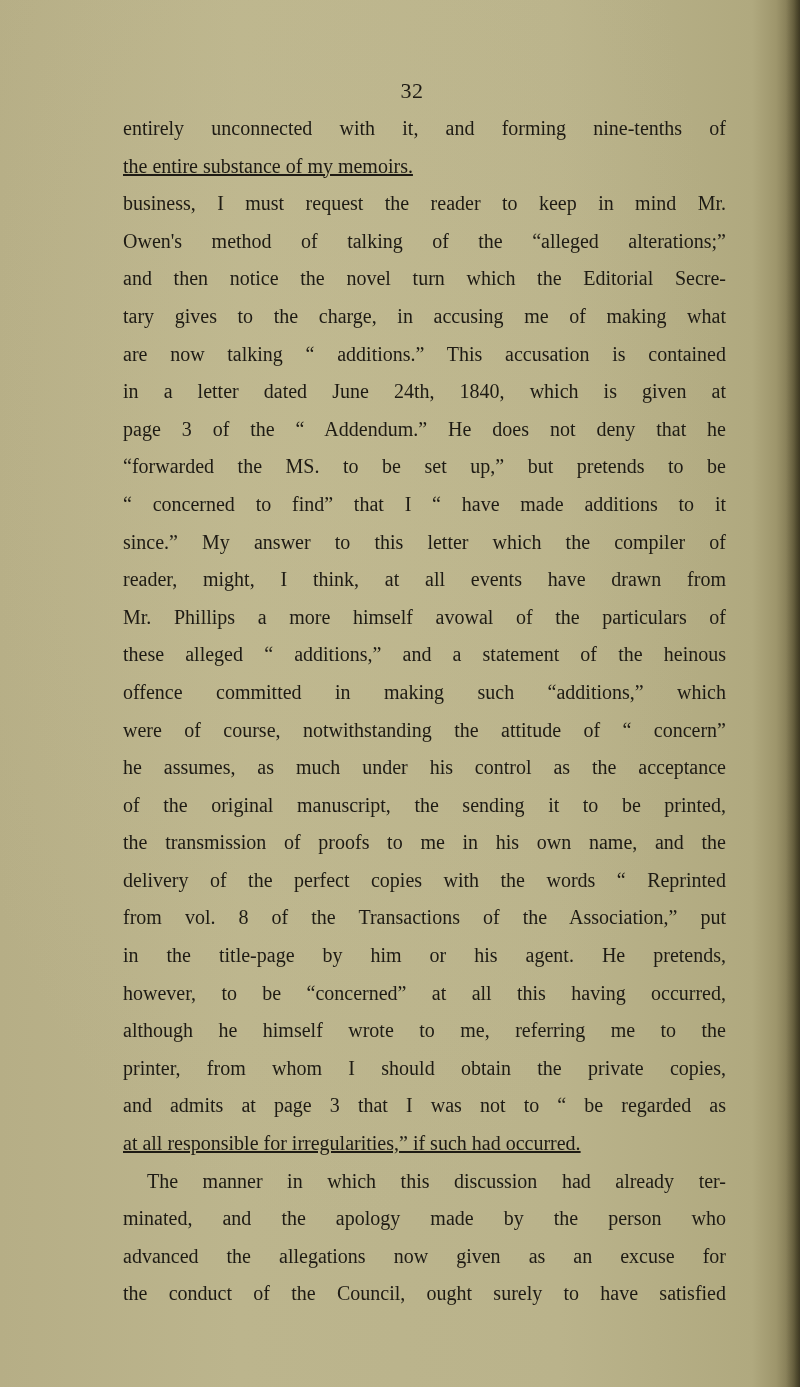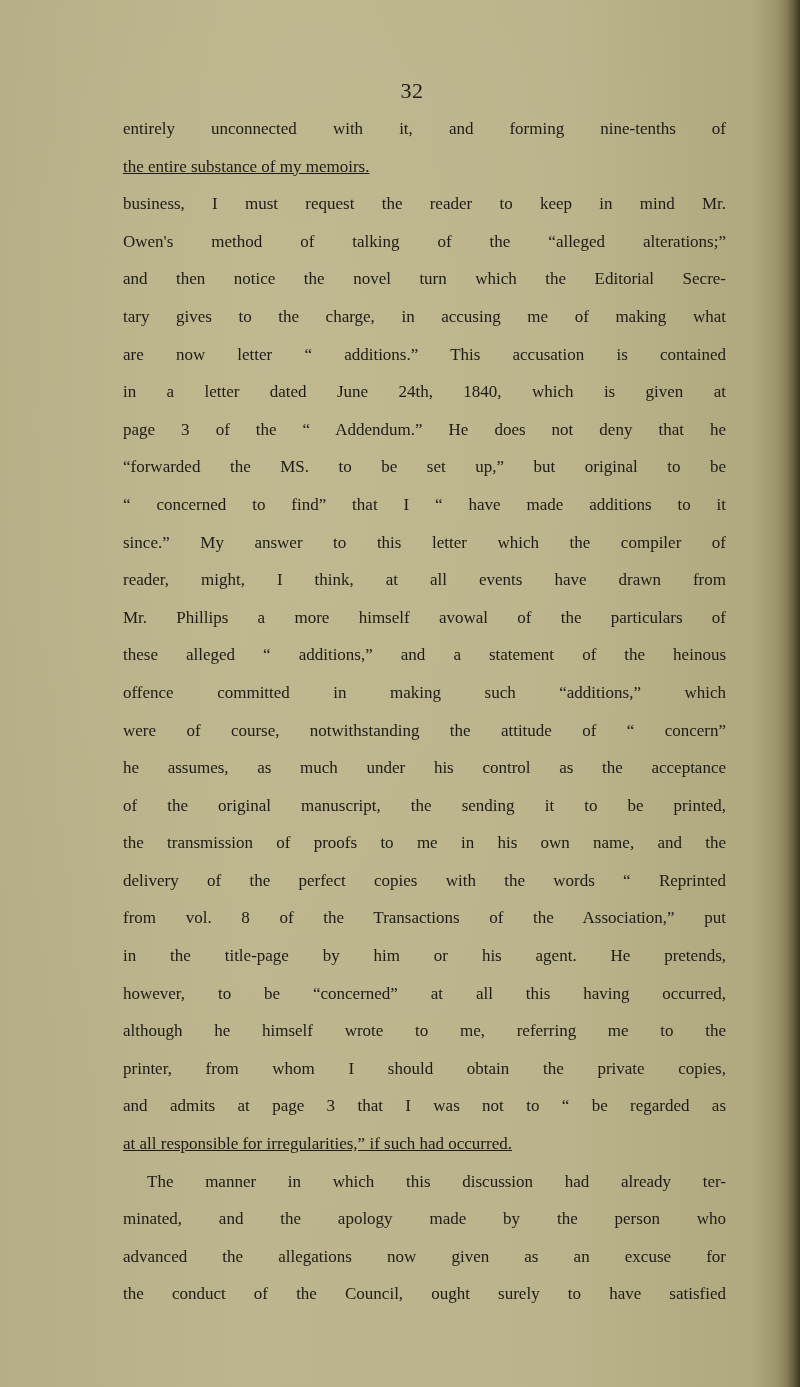--- a/index.html
+++ b/index.html
@@ -38,21 +38,21 @@
       font-size: 22px;
       letter-spacing: 0.5px;
       padding-left: 24px;
       box-sizing: border-box;
     }
     .text-block {
       position: absolute;
       left: 123px;
       top: 110px;
       width: 603px;
-      font-size: 17px;
+      font-size: 20px;
       line-height: 37.6px;
     }
     .line {
       display: block;
       white-space: nowrap;
       text-align: justify;
       text-align-last: justify;
       height: 37.6px;
     }
     .line.last {
@@ -71,24 +71,24 @@
 
   <div class="page-number">32</div>
 
   <div class="text-block">
     <span class="line">entirely unconnected with it, and forming nine-tenths of</span>
     <span class="line last">the entire substance of my memoirs.</span>
     <span class="line">business, I must request the reader to keep in mind Mr.</span>
     <span class="line">Owen's method of talking of the “alleged alterations;”</span>
     <span class="line">and then notice the novel turn which the Editorial Secre-</span>
     <span class="line">tary gives to the charge, in accusing me of making what</span>
-    <span class="line">are now letter “ additions.” This accusation is contained</span>
+    <span class="line">are now talking “ additions.” This accusation is contained</span>
     <span class="line">in a letter dated June 24th, 1840, which is given at</span>
     <span class="line">page 3 of the “ Addendum.” He does not deny that he</span>
-    <span class="line">“forwarded the MS. to be set up,” but original to be</span>
+    <span class="line">“forwarded the MS. to be set up,” but pretends to be</span>
     <span class="line">“ concerned to find” that I “ have made additions to it</span>
     <span class="line">since.” My answer to this letter which the compiler of</span>
     <span class="line">reader, might, I think, at all events have drawn from</span>
     <span class="line">Mr. Phillips a more himself avowal of the particulars of</span>
     <span class="line">these alleged “ additions,” and a statement of the heinous</span>
     <span class="line">offence committed in making such “additions,” which</span>
     <span class="line">were of course, notwithstanding the attitude of “ concern”</span>
     <span class="line">he assumes, as much under his control as the acceptance</span>
     <span class="line">of the original manuscript, the sending it to be printed,</span>
     <span class="line">the transmission of proofs to me in his own name, and the</span>

